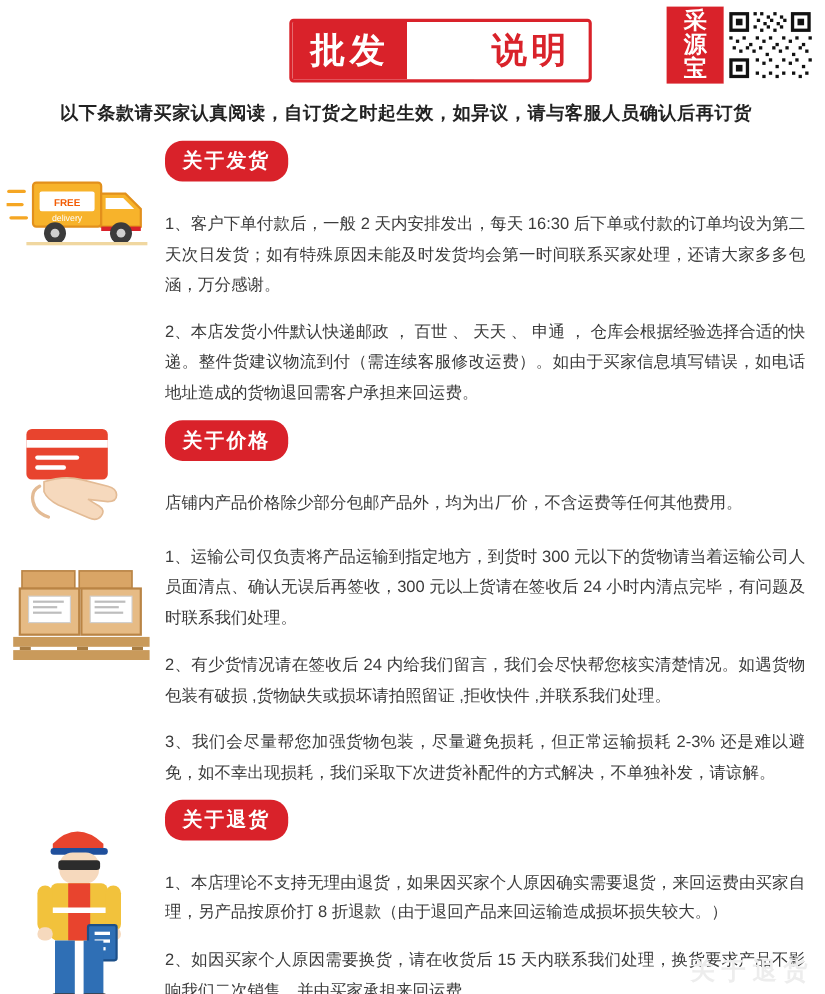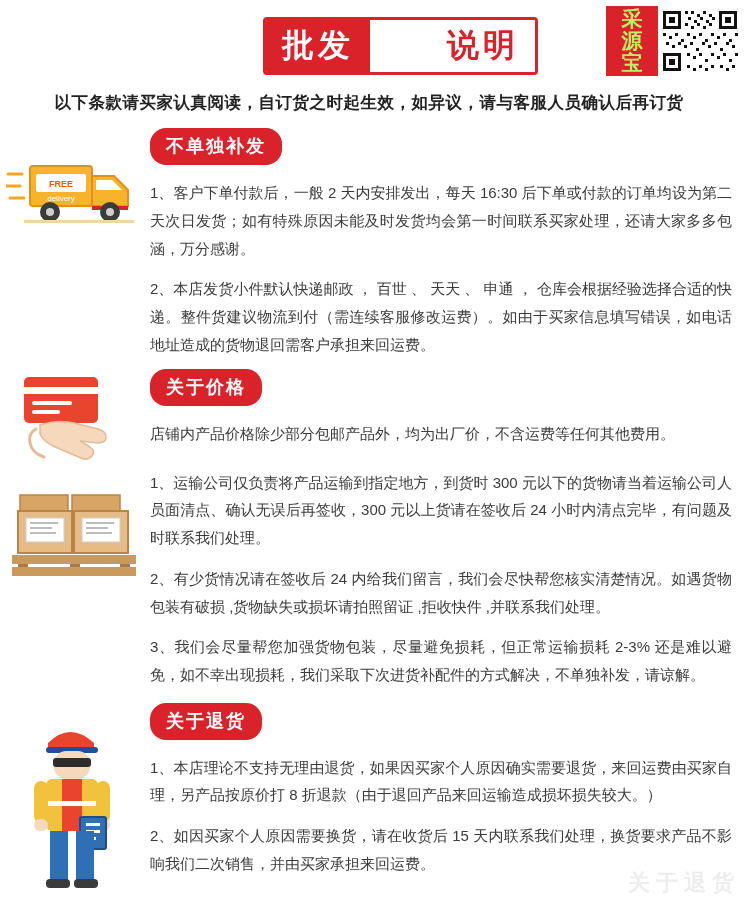--- a/index.html
+++ b/index.html
@@ -55,21 +55,21 @@
   
   .cyb {
     position: absolute;
     right: 8px; top: 6px;
     width: 136px; height: 70px;
     display: flex;
   }
   .cyb-label {
     width: 52px;
     background: #d9222a;
-    color: #bef264;
+    color: #ffffff;
     font-size: 21px;
     font-weight: bold;
     line-height: 1.05;
     display: flex;
     align-items: center;
     justify-content: center;
     text-align: center;
     letter-spacing: 0;
     padding: 6px;
   }
@@ -105,21 +105,21 @@
     font-weight: bold;
     letter-spacing: 2px;
     padding: 6px 16px 7px 16px;
     border-radius: 16px;
     margin-bottom: 10px;
   }
   .para {
     font-size: 15px;
     line-height: 1.85;
     color: #3b3b3b;
-    margin: 4px 0 13px 0;
+    margin: 15px 0 13px 0;
     text-align: justify;
   }
   .para:last-child { margin-bottom: 10px; }
 
   
   .art {
     position: absolute;
     left: 6px;
   }
 
@@ -258,21 +258,21 @@
 
         <rect x="86" y="56" width="36" height="4" fill="#d9222a"></rect>
 
         <circle cx="44" cy="62" r="10" fill="#3b3b3b"></circle>
         <circle cx="44" cy="62" r="4" fill="#cfcfcf"></circle>
         <circle cx="104" cy="62" r="10" fill="#3b3b3b"></circle>
         <circle cx="104" cy="62" r="4" fill="#cfcfcf"></circle>
         <rect x="18" y="70" width="110" height="3" fill="#f0d7a0"></rect>
       </svg>
     </div>
-    <div class="sec-head">不单独补发</div>
+    <div class="sec-head">关于发货</div>
     <p class="para">1、客户下单付款后，一般 2 天内安排发出，每天 16:30 后下单或付款的订单均设为第二天次日发货；如有特殊原因未能及时发货均会第一时间联系买家处理，还请大家多多包涵，万分感谢。</p>
     <p class="para">2、本店发货小件默认快递邮政 ， 百世 、 天天 、 申通 ， 仓库会根据经验选择合适的快递。整件货建议物流到付（需连续客服修改运费）。如由于买家信息填写错误，如电话 地址造成的货物退回需客户承担来回运费。</p>
   </div>
 
   <div class="section" style="min-height:96px;">
     <div class="art card-hand">
       <svg width="140" height="96" viewBox="0 0 140 96">
 
         <rect x="18" y="8" width="74" height="46" rx="5" fill="#e8442e"></rect>
         <rect x="18" y="18" width="74" height="7" fill="#ffffff"></rect>

